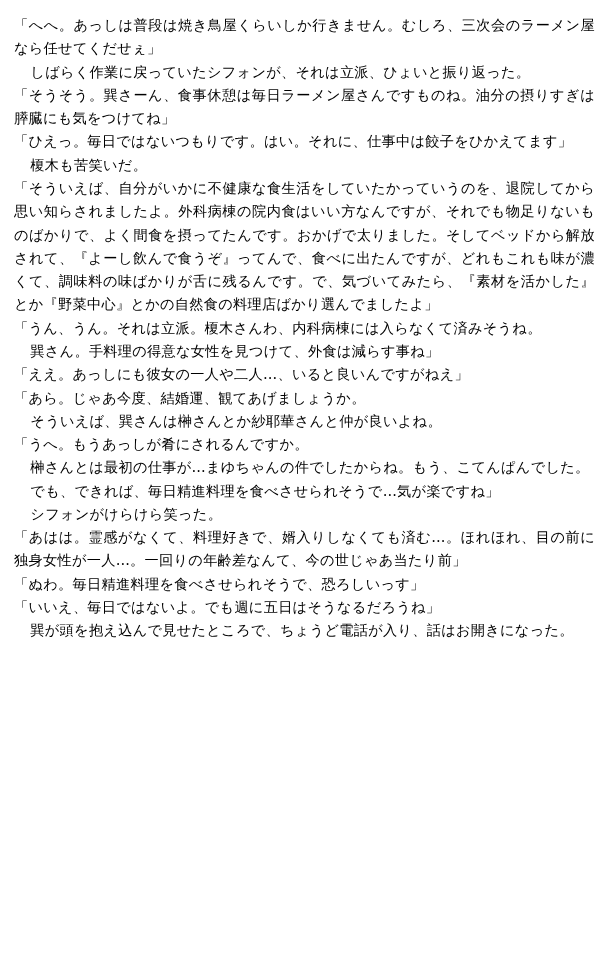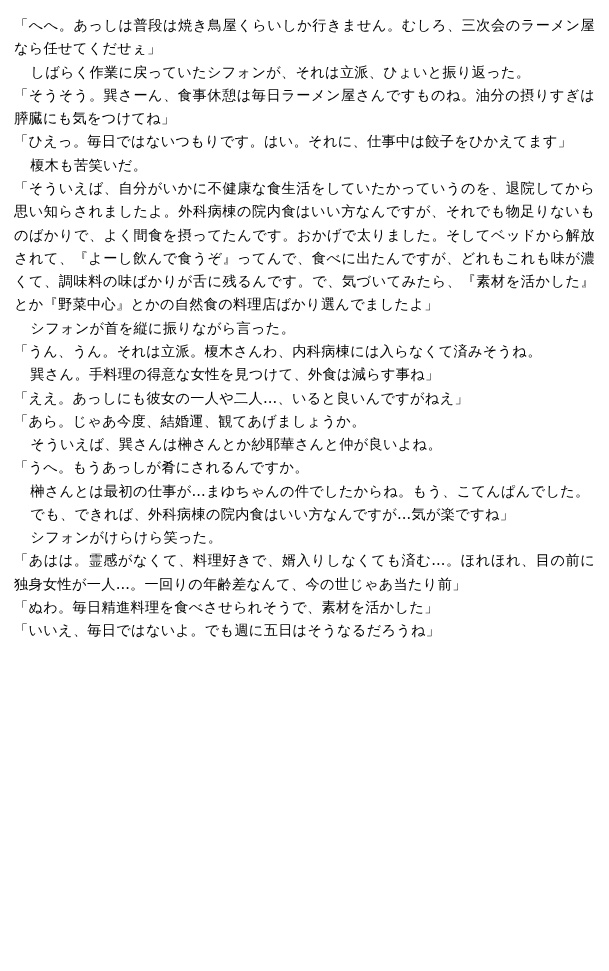--- a/index.html
+++ b/index.html
@@ -38,26 +38,26 @@
 </head>
 <body>
 
 <div class="page">
   <p class="para">「へへ。あっしは普段は焼き鳥屋くらいしか行きません。むしろ、三次会のラーメン屋なら任せてくだせぇ」</p>
   <p class="para indent">しばらく作業に戻っていたシフォンが、それは立派、ひょいと振り返った。</p>
   <p class="para">「そうそう。巽さーん、食事休憩は毎日ラーメン屋さんですものね。油分の摂りすぎは膵臓にも気をつけてね」</p>
   <p class="para">「ひえっ。毎日ではないつもりです。はい。それに、仕事中は餃子をひかえてます」</p>
   <p class="para indent">榎木も苦笑いだ。</p>
   <p class="para">「そういえば、自分がいかに不健康な食生活をしていたかっていうのを、退院してから思い知らされましたよ。外科病棟の院内食はいい方なんですが、それでも物足りないものばかりで、よく間食を摂ってたんです。おかげで太りました。そしてベッドから解放されて、『よーし飲んで食うぞ』ってんで、食べに出たんですが、どれもこれも味が濃くて、調味料の味ばかりが舌に残るんです。で、気づいてみたら、『素材を活かした』とか『野菜中心』とかの自然食の料理店ばかり選んでましたよ」</p>
-  <p class="para indent">シフォンが首を縦に振りながら言った。</p>
   <p class="para">「うん、うん。それは立派。榎木さんわ、内科病棟には入らなくて済みそうね。</p>
   <p class="para indent">巽さん。手料理の得意な女性を見つけて、外食は減らす事ね」</p>
   <p class="para">「ええ。あっしにも彼女の一人や二人…、いると良いんですがねえ」</p>
   <p class="para">「あら。じゃあ今度、結婚運、観てあげましょうか。</p>
   <p class="para indent">そういえば、巽さんは榊さんとか紗耶華さんと仲が良いよね。</p>
   <p class="para">「うへ。もうあっしが肴にされるんですか。</p>
   <p class="para indent">榊さんとは最初の仕事が…まゆちゃんの件でしたからね。もう、こてんぱんでした。</p>
-  <p class="para indent">でも、できれば、外科病棟の院内食はいい方なんですが…気が楽ですね」</p>
+  <p class="para indent">でも、できれば、毎日精進料理を食べさせられそうで…気が楽ですね」</p>
   <p class="para indent">シフォンがけらけら笑った。</p>
   <p class="para">「あはは。霊感がなくて、料理好きで、婿入りしなくても済む…。ほれほれ、目の前に独身女性が一人…。一回りの年齢差なんて、今の世じゃあ当たり前」</p>
-  <p class="para">「ぬわ。毎日精進料理を食べさせられそうで、素材を活かした」</p>
+  <p class="para">「ぬわ。毎日精進料理を食べさせられそうで、恐ろしいっす」</p>
   <p class="para">「いいえ、毎日ではないよ。でも週に五日はそうなるだろうね」</p>
+  <p class="para indent">巽が頭を抱え込んで見せたところで、ちょうど電話が入り、話はお開きになった。</p>
 </div>
 
 </body></html>

